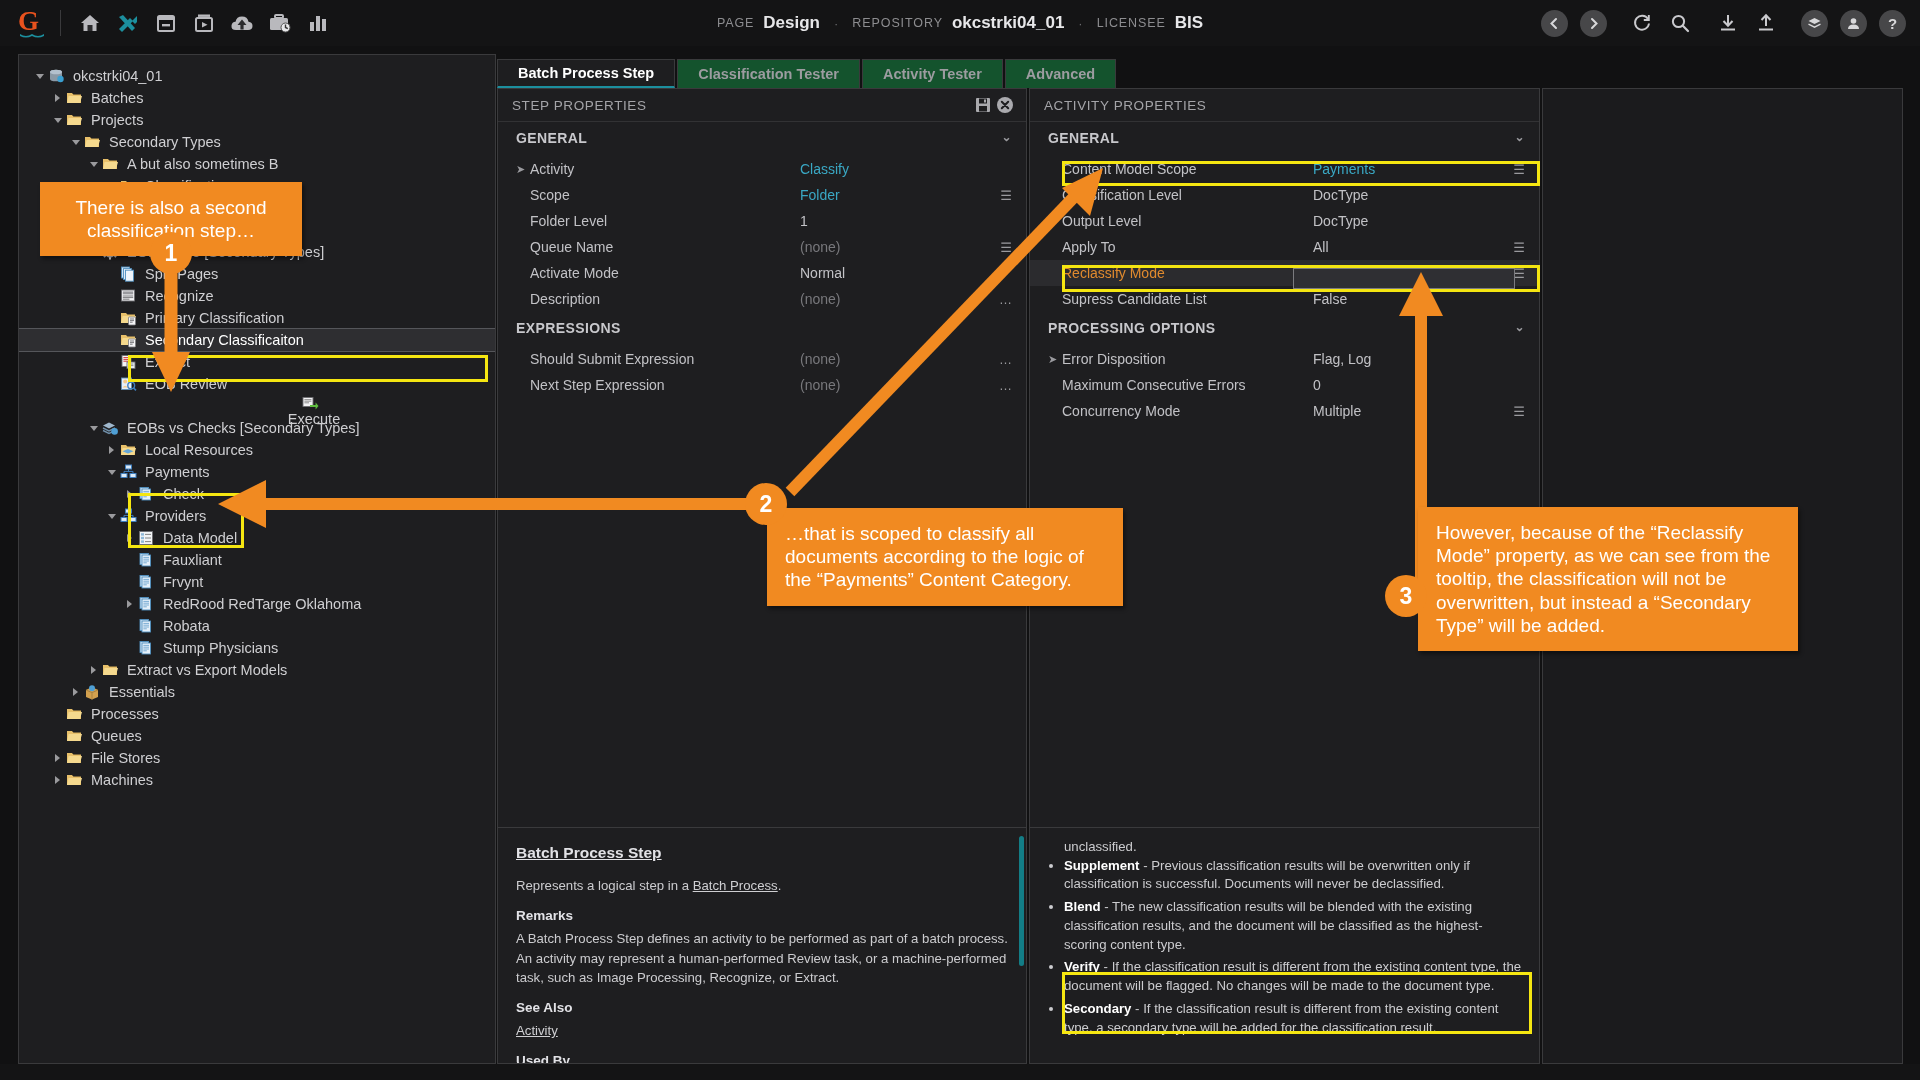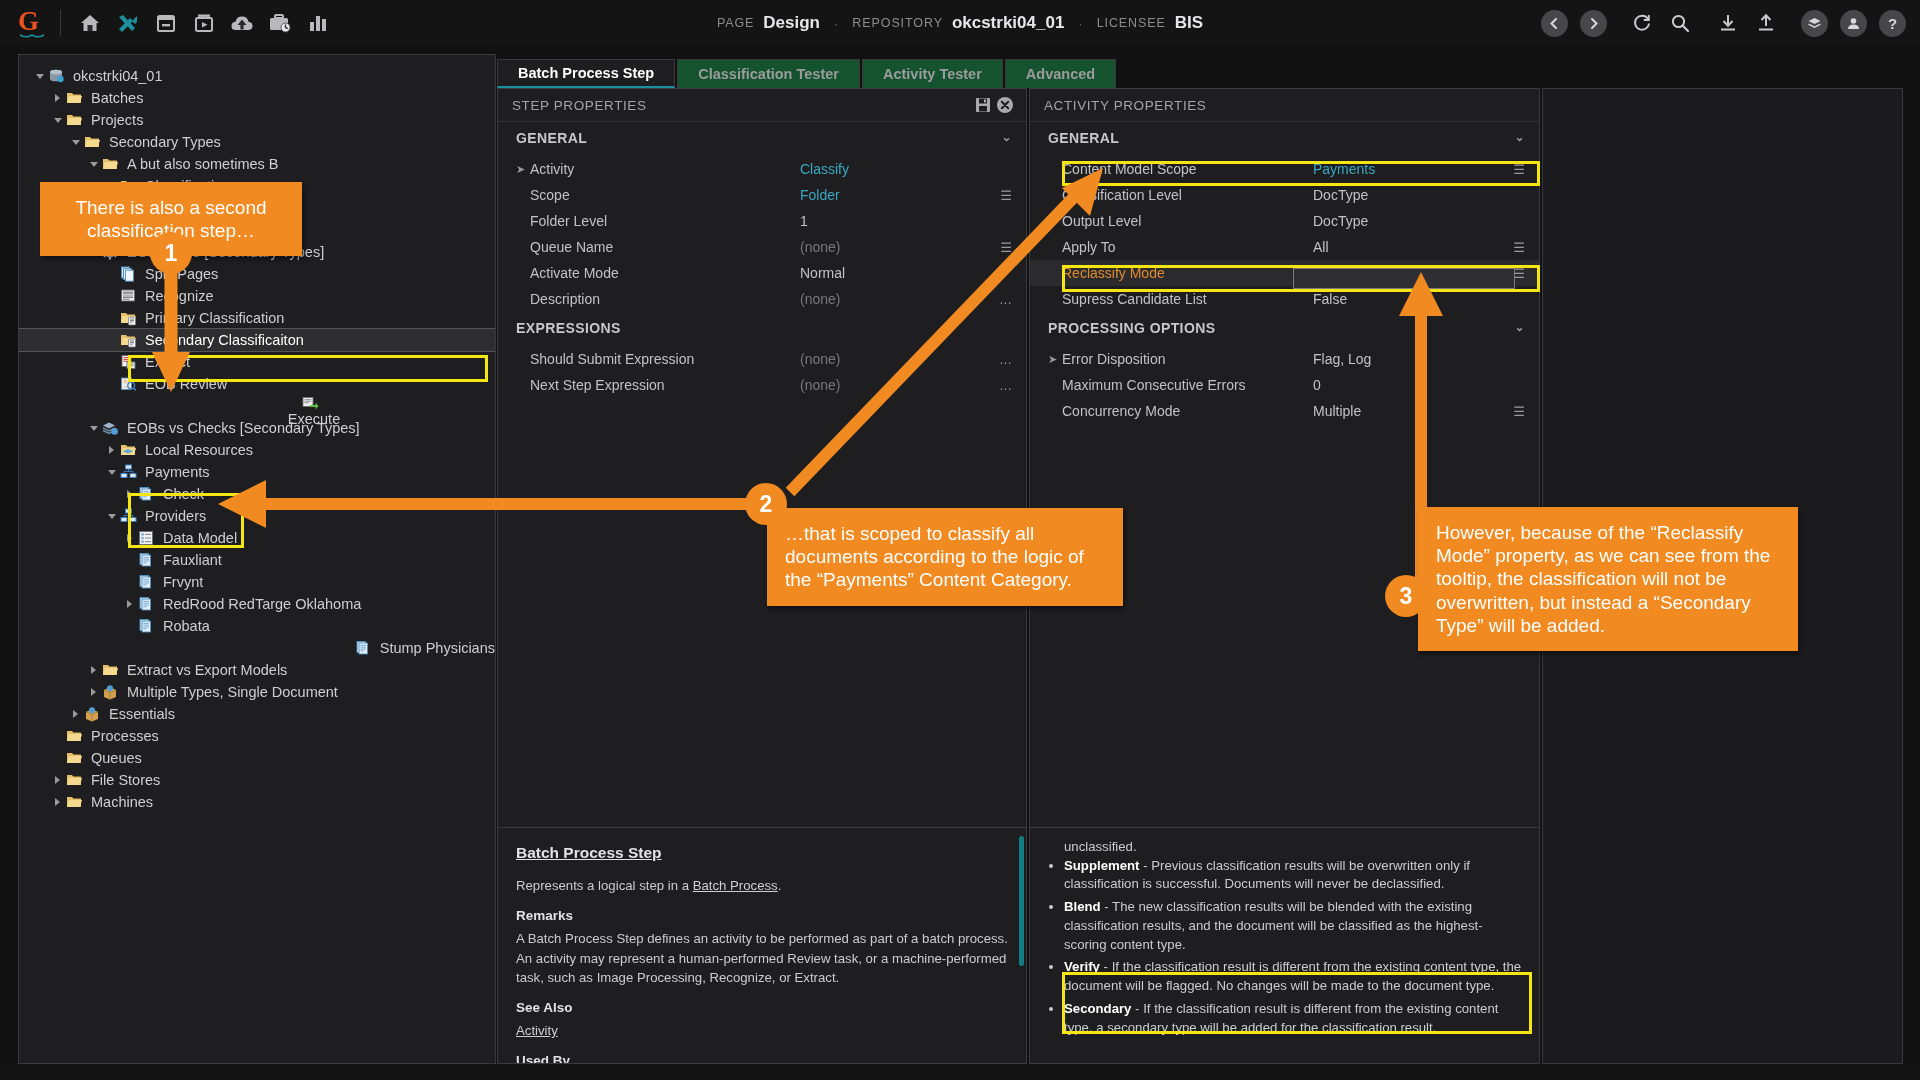--- a/index.html
+++ b/index.html
@@ -620,21 +620,21 @@
           <span class="tw"></span>
           <span class="ticn">
             <svg width="17" height="16" viewBox="0 0 17 16">
               <rect x="2" y="1.5" width="8.5" height="11" fill="#cfe3f5" stroke="#4f8fbf" stroke-width="0.9"></rect>
               <rect x="4" y="3" width="8.5" height="11" fill="#e5f0fa" stroke="#4f8fbf" stroke-width="0.9"></rect>
               <path d="M5.4 5.4 h5.6 M5.4 7.2 h5.6 M5.4 9 h5.6 M5.4 10.8 h3.4" stroke="#5f9cc9" stroke-width="0.8"></path>
             </svg>
           </span>
           <span>Robata</span>
         </div>
-        <div class="trow" style="padding-left: 102px; justify-content: flex-end;">
+        <div class="trow" style="padding-left: 102px;">
           <span class="tw"></span>
           <span class="ticn">
             <svg width="17" height="16" viewBox="0 0 17 16">
               <rect x="2" y="1.5" width="8.5" height="11" fill="#cfe3f5" stroke="#4f8fbf" stroke-width="0.9"></rect>
               <rect x="4" y="3" width="8.5" height="11" fill="#e5f0fa" stroke="#4f8fbf" stroke-width="0.9"></rect>
               <path d="M5.4 5.4 h5.6 M5.4 7.2 h5.6 M5.4 9 h5.6 M5.4 10.8 h3.4" stroke="#5f9cc9" stroke-width="0.8"></path>
             </svg>
           </span>
           <span>Stump Physicians</span>
         </div>
@@ -643,34 +643,20 @@
             <span class="arr"></span>
           </span>
           <span class="ticn">
             <svg width="17" height="16" viewBox="0 0 17 16">
               <path d="M1 3 L6 3 L7.4 4.6 L15 4.6 L15 13 L1 13 Z" fill="#e3b košt"></path>
               <path d="M1 3 L6 3 L7.4 4.6 L15 4.6 L15 13 L1 13 Z" fill="#e8c06a"></path>
               <path d="M2.6 6 L16 6 L14 13 L1 13 Z" fill="#f5d98e"></path>
             </svg>
           </span>
           <span>Extract vs Export Models</span>
-        </div>
-        <div class="trow" style="padding-left: 66px;">
-          <span class="tw">
-            <span class="arr"></span>
-          </span>
-          <span class="ticn">
-            <svg width="17" height="16" viewBox="0 0 17 16">
-              <path d="M2 6 L8 3 L14 6 L14 13 L8 15.5 L2 13 Z" fill="#d2a04e"></path>
-              <path d="M2 6 L8 8.6 L14 6" stroke="#a8813e" stroke-width="1" fill="none"></path>
-              <path d="M8 8.6 L8 15.5" stroke="#a8813e" stroke-width="1"></path>
-              <circle cx="8" cy="4.2" r="3" fill="#4f9fd4"></circle>
-            </svg>
-          </span>
-          <span>Multiple Types, Single Document</span>
         </div>
         <div class="trow" style="padding-left: 48px;">
           <span class="tw">
             <span class="arr"></span>
           </span>
           <span class="ticn">
             <svg width="17" height="16" viewBox="0 0 17 16">
               <path d="M2 6 L8 3 L14 6 L14 13 L8 15.5 L2 13 Z" fill="#d2a04e"></path>
               <path d="M2 6 L8 8.6 L14 6" stroke="#a8813e" stroke-width="1" fill="none"></path>
               <path d="M8 8.6 L8 15.5" stroke="#a8813e" stroke-width="1"></path>

